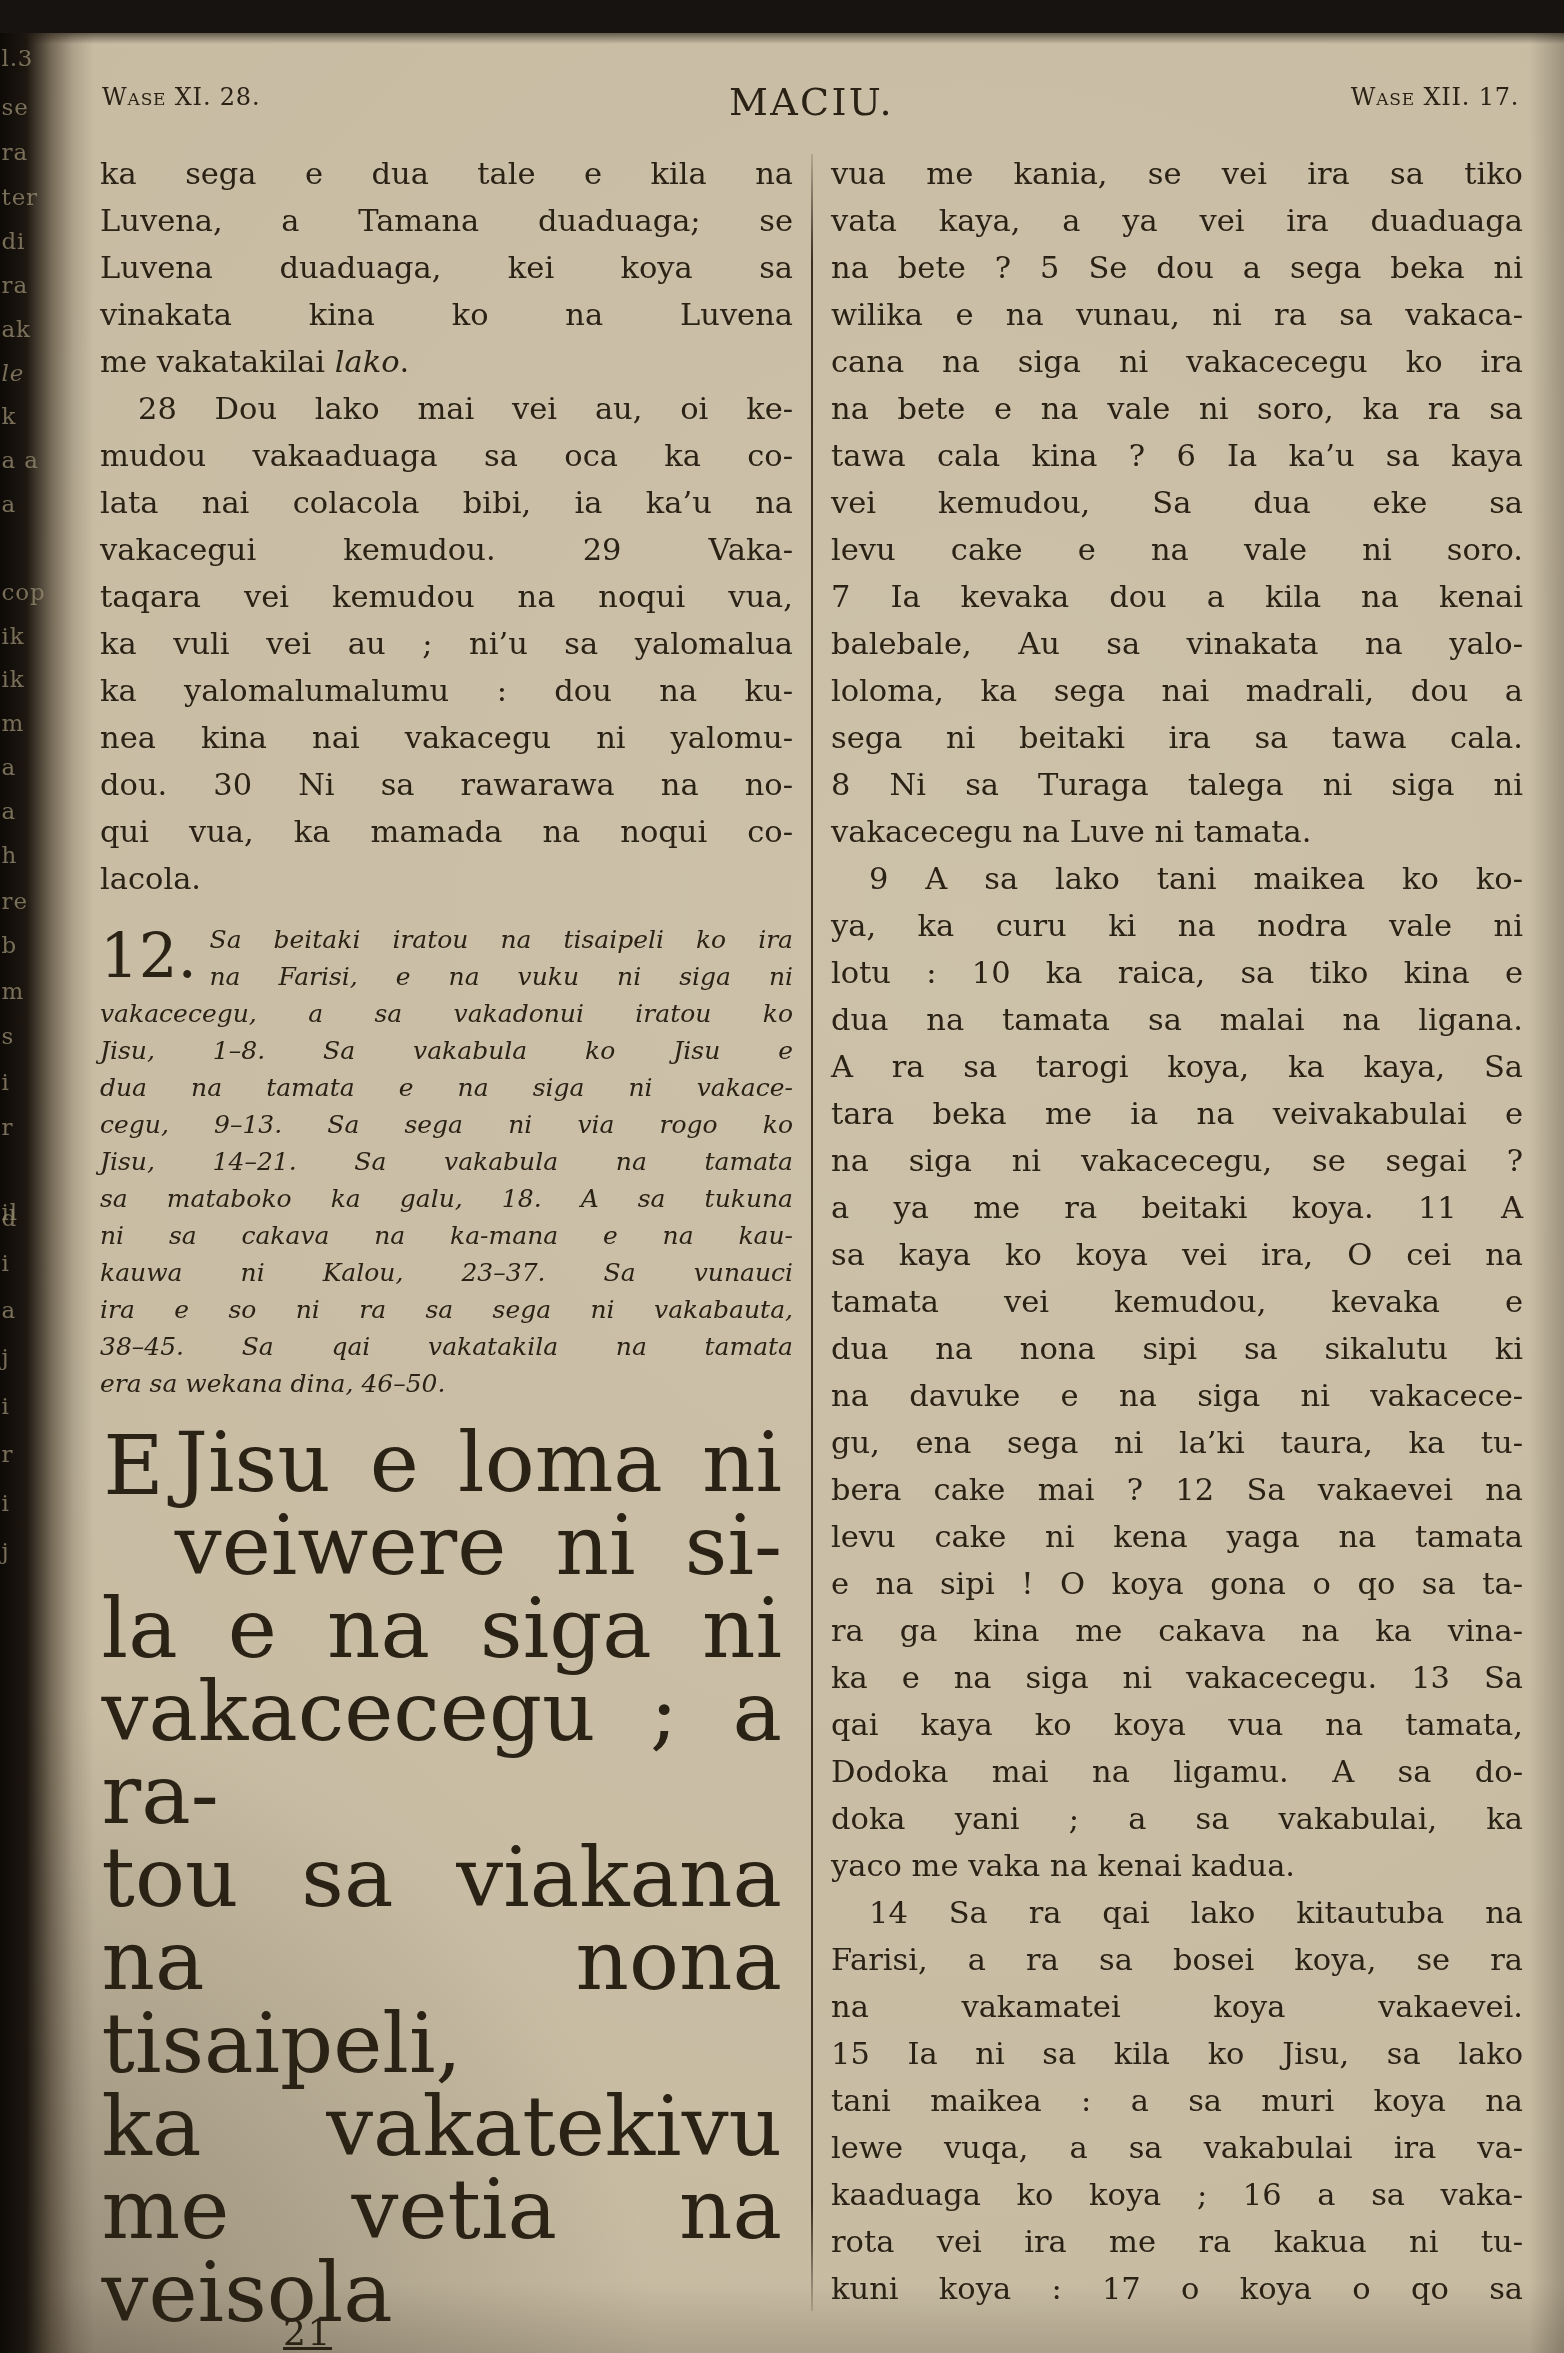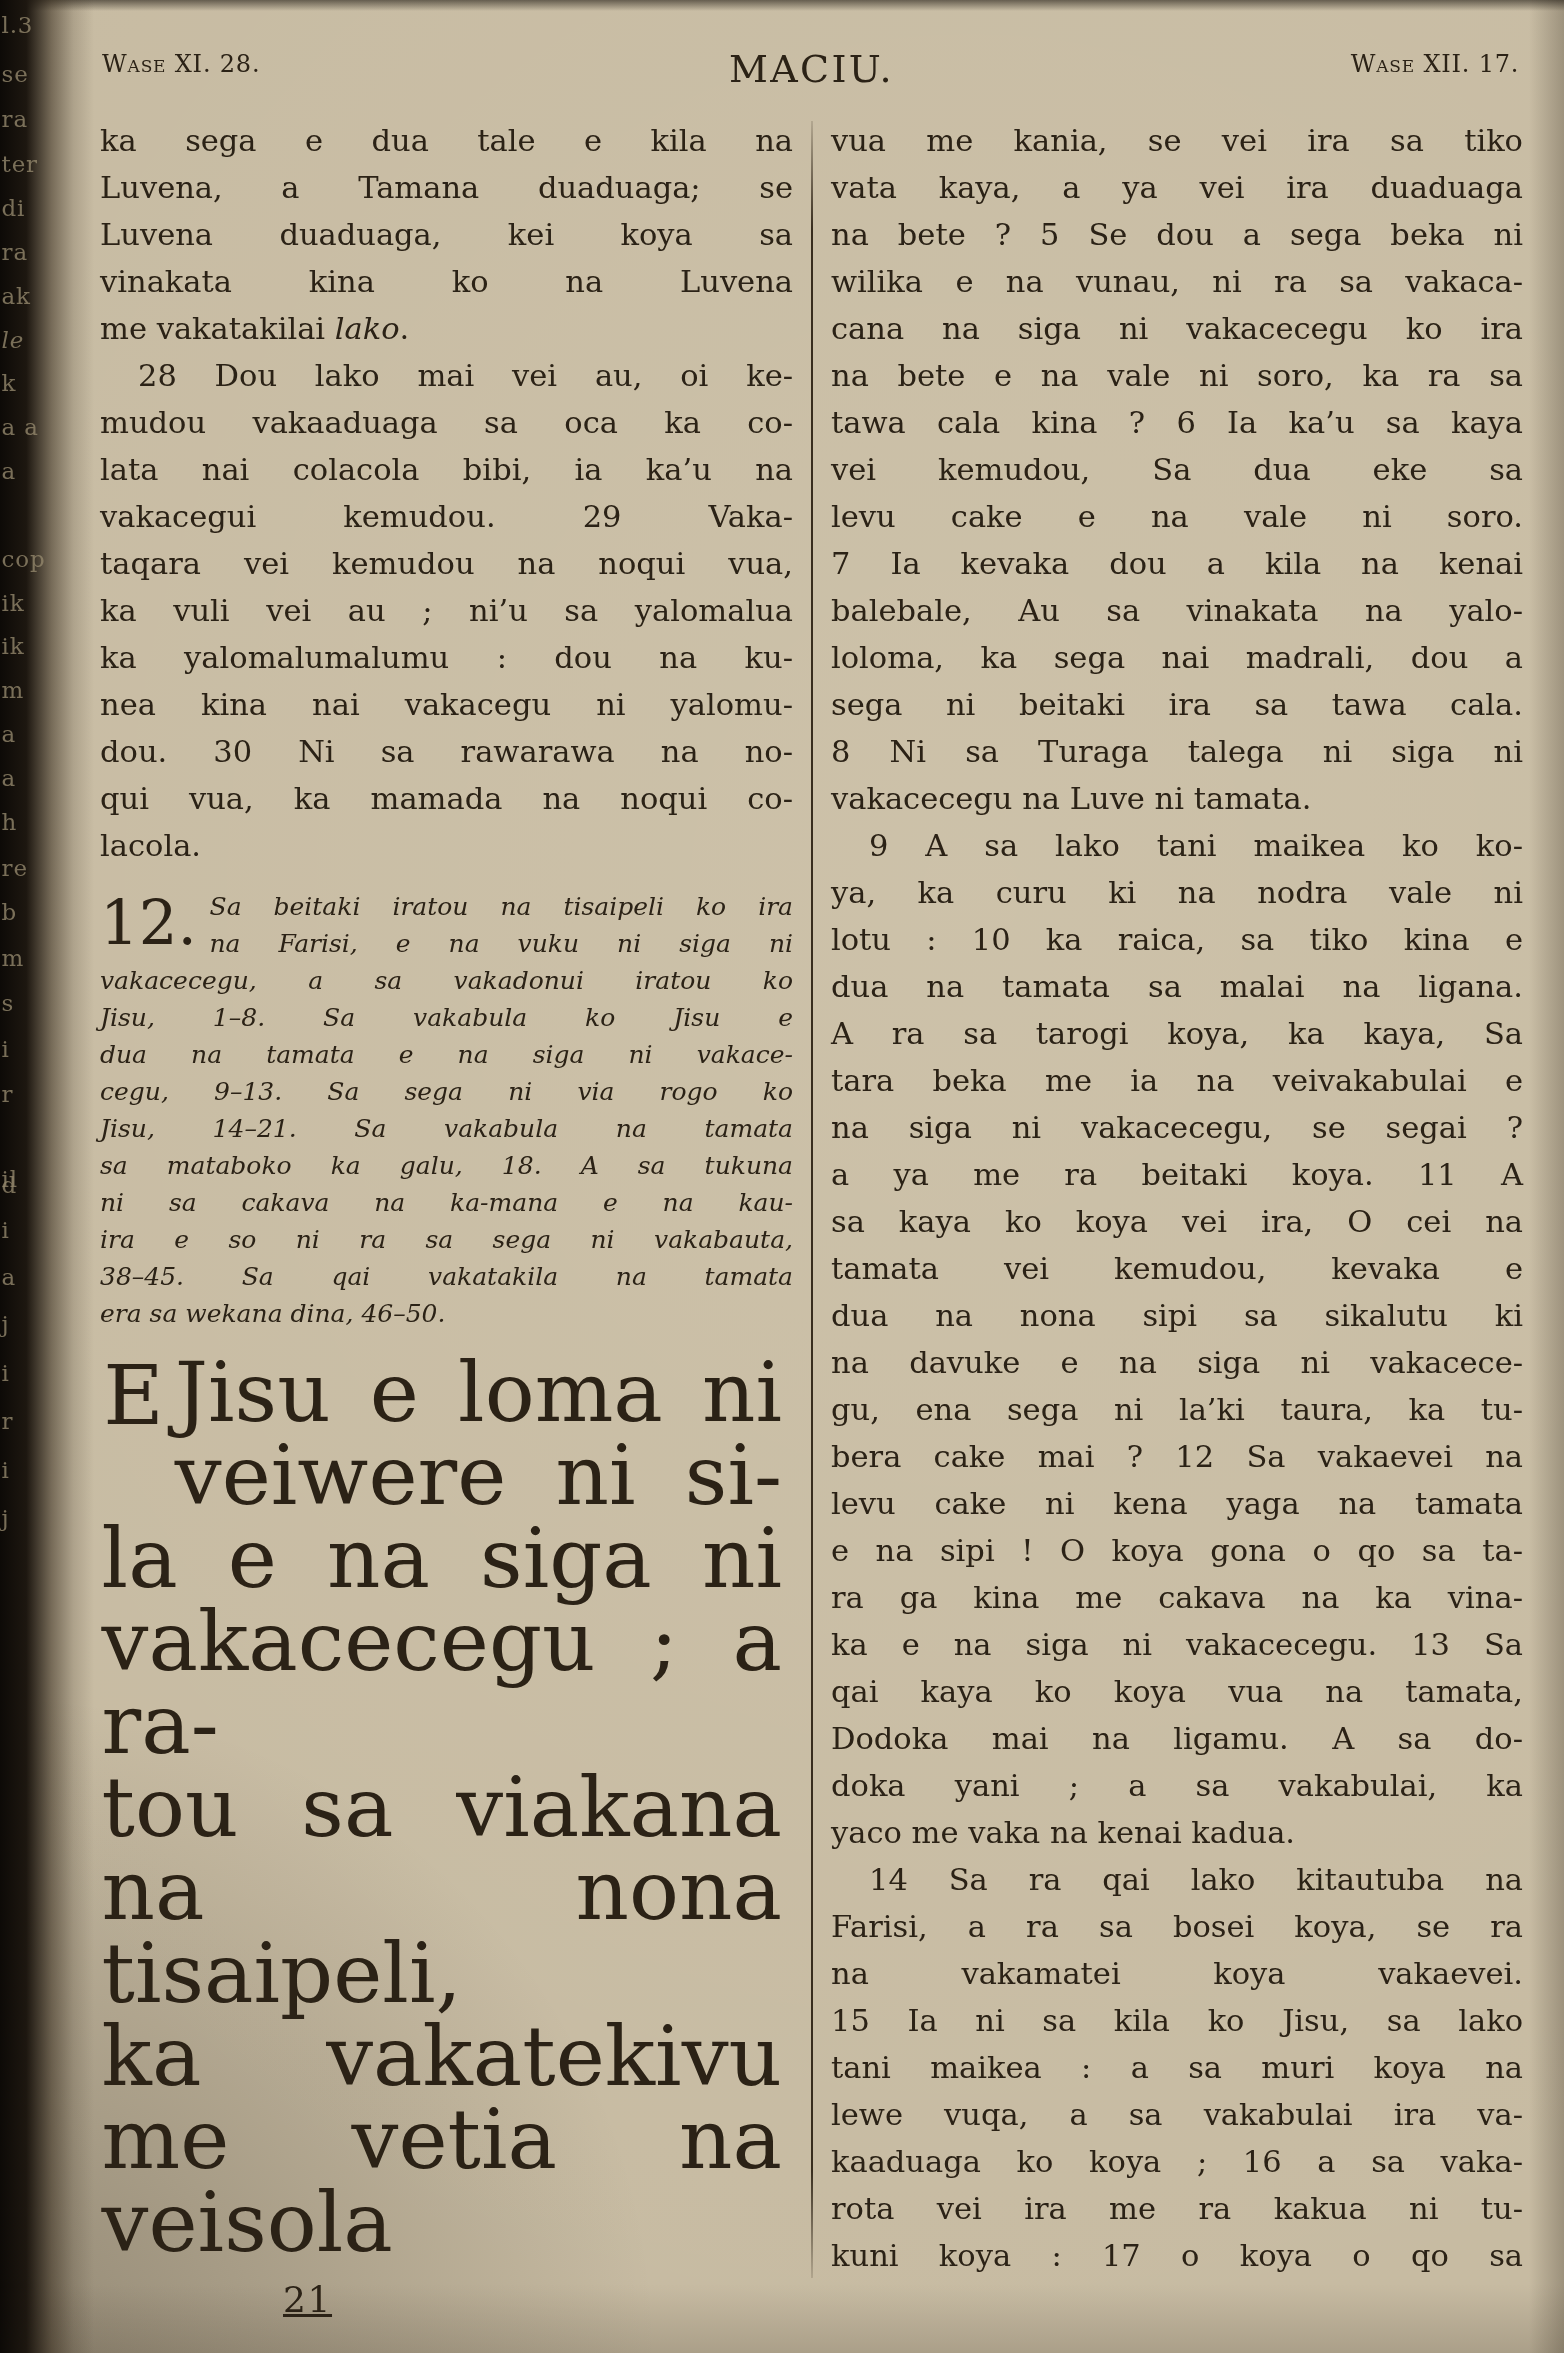--- a/index.html
+++ b/index.html
@@ -11,20 +11,21 @@
   .page{
     position:absolute;inset:0;
     color:#2b2216;
     background:
       linear-gradient(180deg, rgba(20,15,9,0.55) 0px, rgba(20,15,9,0.0) 11px),
       linear-gradient(0deg, rgba(40,31,20,0.18) 0px, rgba(40,31,20,0.0) 70px),
       linear-gradient(270deg, rgba(40,31,20,0.28) 0px, rgba(40,31,20,0.0) 36px),
       radial-gradient(130% 100% at 62% 38%, rgba(255,250,232,0.10), rgba(0,0,0,0) 65%),
       radial-gradient(60% 40% at 0% 100%, rgba(30,23,14,0.30), rgba(0,0,0,0) 70%),
       #c7bba2;
+    margin-top: 33px;
   }
   .gutterdark{
     position:absolute;left:0;top:0;bottom:0;width:94px;
     background:linear-gradient(90deg,#0d0a07 0%,#1d1710 28%,rgba(52,41,27,0.55) 55%,rgba(52,41,27,0.18) 78%,rgba(52,41,27,0) 100%);
   }
   .gutter-frag{
     position:absolute;left:1.6px;
     color:#93876c;font-size:23px;line-height:23.5px;opacity:0.8;
     letter-spacing:0.8px;
   }
@@ -132,20 +133,21 @@
         <span class="chapnum">12.</span>
         <div class="tline">Sa beitaki iratou na tisaipeli ko ira</div>
         <div class="tline">na Farisi, e na vuku ni siga ni</div>
         <div class="tline">vakacecegu, a sa vakadonui iratou ko</div>
         <div class="tline">Jisu, 1–8. Sa vakabula ko Jisu e</div>
         <div class="tline">dua na tamata e na siga ni vakace-</div>
         <div class="tline">cegu, 9–13. Sa sega ni via rogo ko</div>
         <div class="tline">Jisu, 14–21. Sa vakabula na tamata</div>
         <div class="tline">sa mataboko ka galu, 18. A sa tukuna</div>
         <div class="tline">ni sa cakava na ka-mana e na kau-</div>
+        <div class="tline">kauwa ni Kalou, 23–37. Sa vunauci</div>
         <div class="tline">ira e so ni ra sa sega ni vakabauta,</div>
         <div class="tline">38–45. Sa qai vakatakila na tamata</div>
         <div class="tline endline">era sa wekana dina, 46–50.</div>
       </div>
       <div class="block dropcap">
         <span class="dropcap">E</span>
         <div class="tline">Jisu e loma ni veiwere ni si-</div>
         <div class="tline">la e na siga ni vakacecegu ; a ra-</div>
         <div class="tline">tou sa viakana na nona tisaipeli,</div>
         <div class="tline">ka vakatekivu me vetia na veisola</div>

